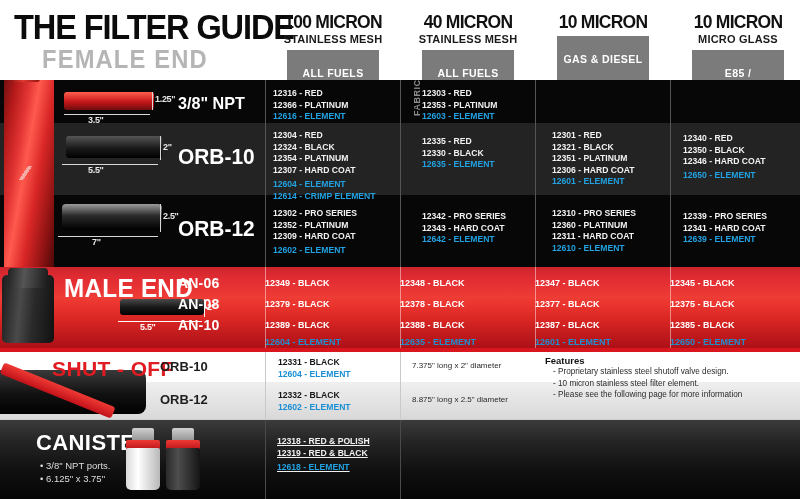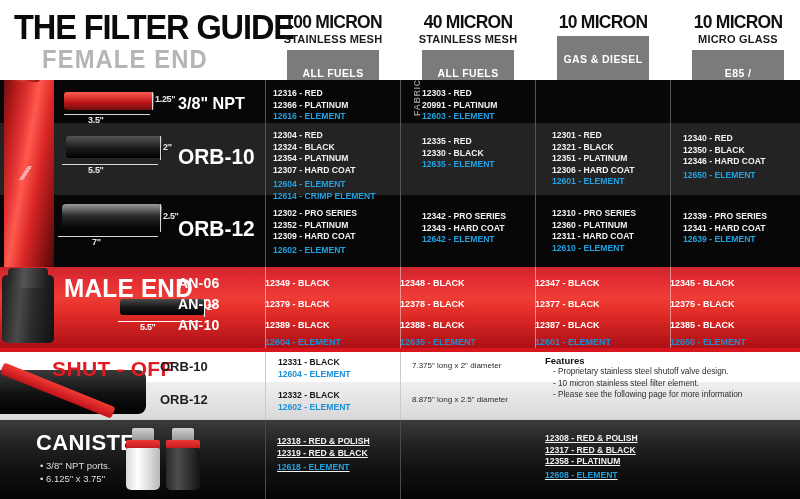--- a/index.html
+++ b/index.html
@@ -254,21 +254,21 @@
     <div class="typelabel" style="left:178px;top:14px;font-size:17px">3/8" NPT</div>
 
     <div class="cell" style="left:273px;top:8px">
       <div class="pn">12316 - RED</div>
       <div class="pn">12366 - PLATINUM</div>
       <div class="pn el">12616 - ELEMENT</div>
     </div>
     <div class="fabric" style="left:412px;top:36px">FABRIC</div>
     <div class="cell" style="left:422px;top:8px">
       <div class="pn">12303 - RED</div>
-      <div class="pn">20991 - PLATINUM</div>
+      <div class="pn">12353 - PLATINUM</div>
       <div class="pn el">12603 - ELEMENT</div>
     </div>
 
     <div class="partimg" style="left:66px;top:56px;width:96px;height:22px;background:linear-gradient(180deg,#555,#1b1b1b 55%,#000);border-radius:3px"></div>
     <div class="dimline" style="left:62px;top:84px;width:96px;height:1px"></div>
     <div class="dimlabel" style="left:88px;top:85px">5.5"</div>
     <div class="dimline" style="left:160px;top:56px;width:1px;height:24px"></div>
     <div class="dimlabel" style="left:163px;top:62px">2"</div>
     <div class="typelabel" style="left:178px;top:64px;font-size:22px">ORB-10</div>
 
@@ -426,25 +426,19 @@
       <div class="can-cap b"></div>
       <div class="can-body b"></div>
     </div>
 
     <div class="can-cell" style="left:277px;top:16px">
       <div>12318 - RED &amp; POLISH</div>
       <div>12319 - RED &amp; BLACK</div>
       <div class="el" style="margin-top:3px">12618 - ELEMENT</div>
     </div>
 
-    <div class="can-cell" style="left:545px;top:13px">
-      <div>12308 - RED &amp; POLISH</div>
-      <div>12317 - RED &amp; BLACK</div>
-      <div>12358 - PLATINUM</div>
-      <div class="el" style="margin-top:2px">12608 - ELEMENT</div>
-    </div>
 
     <div class="vdiv" style="left:265px;top:0;height:79px;background:#4a4a4a"></div>
     <div class="vdiv" style="left:400px;top:0;height:79px;background:#4a4a4a"></div>
   </div>
 
 
 </div>
 
 </body></html>

